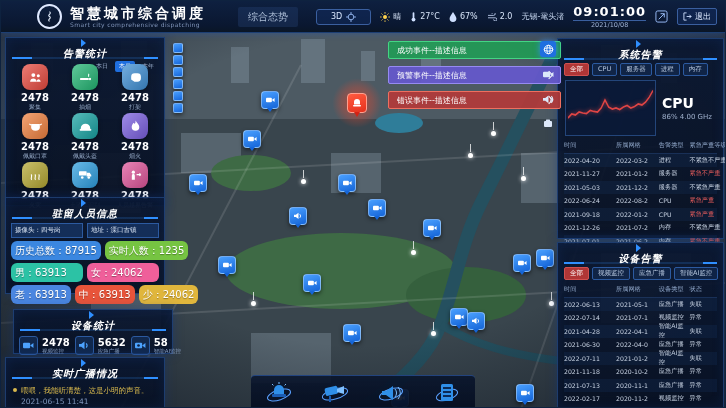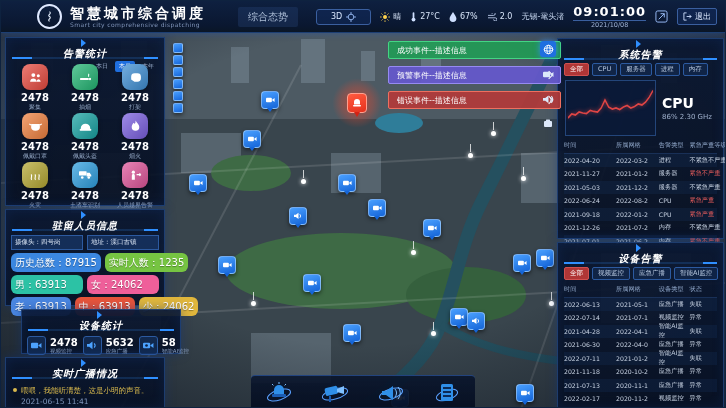--- a/index.html
+++ b/index.html
@@ -467,21 +467,21 @@
               <path d="M2.6 9V5.4c0-1.4.5-1.8 1.4-1.8s1.4.4 1.4 1.8V9z" fill="#fff"></path>
               <path d="M7 4.2h4M11 4.2L9.6 3M11 4.2L9.6 5.4" stroke="#fff" fill="none"></path>
             </svg>
           </div>
         <div class="num">2478</div>
         <div class="lbl">人员越界告警</div>
       </div>
     </div>
   </div>
 
-  <div class="panel" style="left:4px;top:208px;width:160px;height:97px">
+  <div class="panel" style="left:4px;top:196px;width:160px;height:97px">
     <div class="ph">
       <span class="arr"></span>
       <span class="ptitle">驻留人员信息</span>
       <span class="dots"></span>
     </div>
     <div class="phline"></div>
     <div class="pp">
       <div class="prow">
         <div class="pbox">摄像头：四号岗</div>
         <div class="pbox">地址：溧口古镇</div>
@@ -495,21 +495,21 @@
         <div class="bar" style="background:#ef5f9a">女：24062</div>
       </div>
       <div class="prow">
         <div class="bar" style="background:#4a86e0">老：63913</div>
         <div class="bar" style="background:#e8543a">中：63913</div>
         <div class="bar" style="background:#e0b63c">少：24062</div>
       </div>
     </div>
   </div>
 
-  <div class="panel" style="left:20px;top:308px;width:160px;height:45px">
+  <div class="panel" style="left:12px;top:308px;width:160px;height:45px">
     <div class="ph">
       <span class="arr"></span>
       <span class="ptitle">设备统计</span>
       <span class="dots"></span>
     </div>
     <div class="phline"></div>
     <div class="ds">
       <div class="dsi">
         <div class="dsic">
             <svg width="11" height="9" viewBox="0 0 10 8" fill="#4da3ff">
@@ -605,21 +605,21 @@
       <span class="rtab">内存</span>
     </div>
     <div class="chartrow">
       <div class="chartbox">
         <svg viewBox="0 0 100 46" preserveAspectRatio="none">
             <polyline fill="none" stroke-width="1.6" points="0.0,32.2 4.3,28.5 8.7,29.4 13.0,26.7 17.4,27.6 21.7,28.1 26.1,25.3 30.4,26.2 34.8,26.7 39.1,23.0 43.5,15.6 47.8,22.1 52.2,23.9 56.5,23.0 60.9,24.4 65.2,22.1 69.6,20.7 73.9,23.0 78.3,21.6 82.6,19.3 87.0,20.2 91.3,17.5 95.7,12.9 100.0,6.9" stroke="#e04545"></polyline>
           </svg>
       </div>
       <div class="cpuinfo">
         <div class="cpu1">CPU</div>
-        <div class="cpu2">86% 2.30 GHz</div>
+        <div class="cpu2">86% 4.00 GHz</div>
       </div>
     </div>
     <div class="tbl">
       <div class="thead">
         <span class="c1">时间</span>
         <span class="c2">所属网格</span>
         <span class="c3">告警类型</span>
         <span class="c4">紧急严重等级</span>
       </div>
       <div class="trow">

